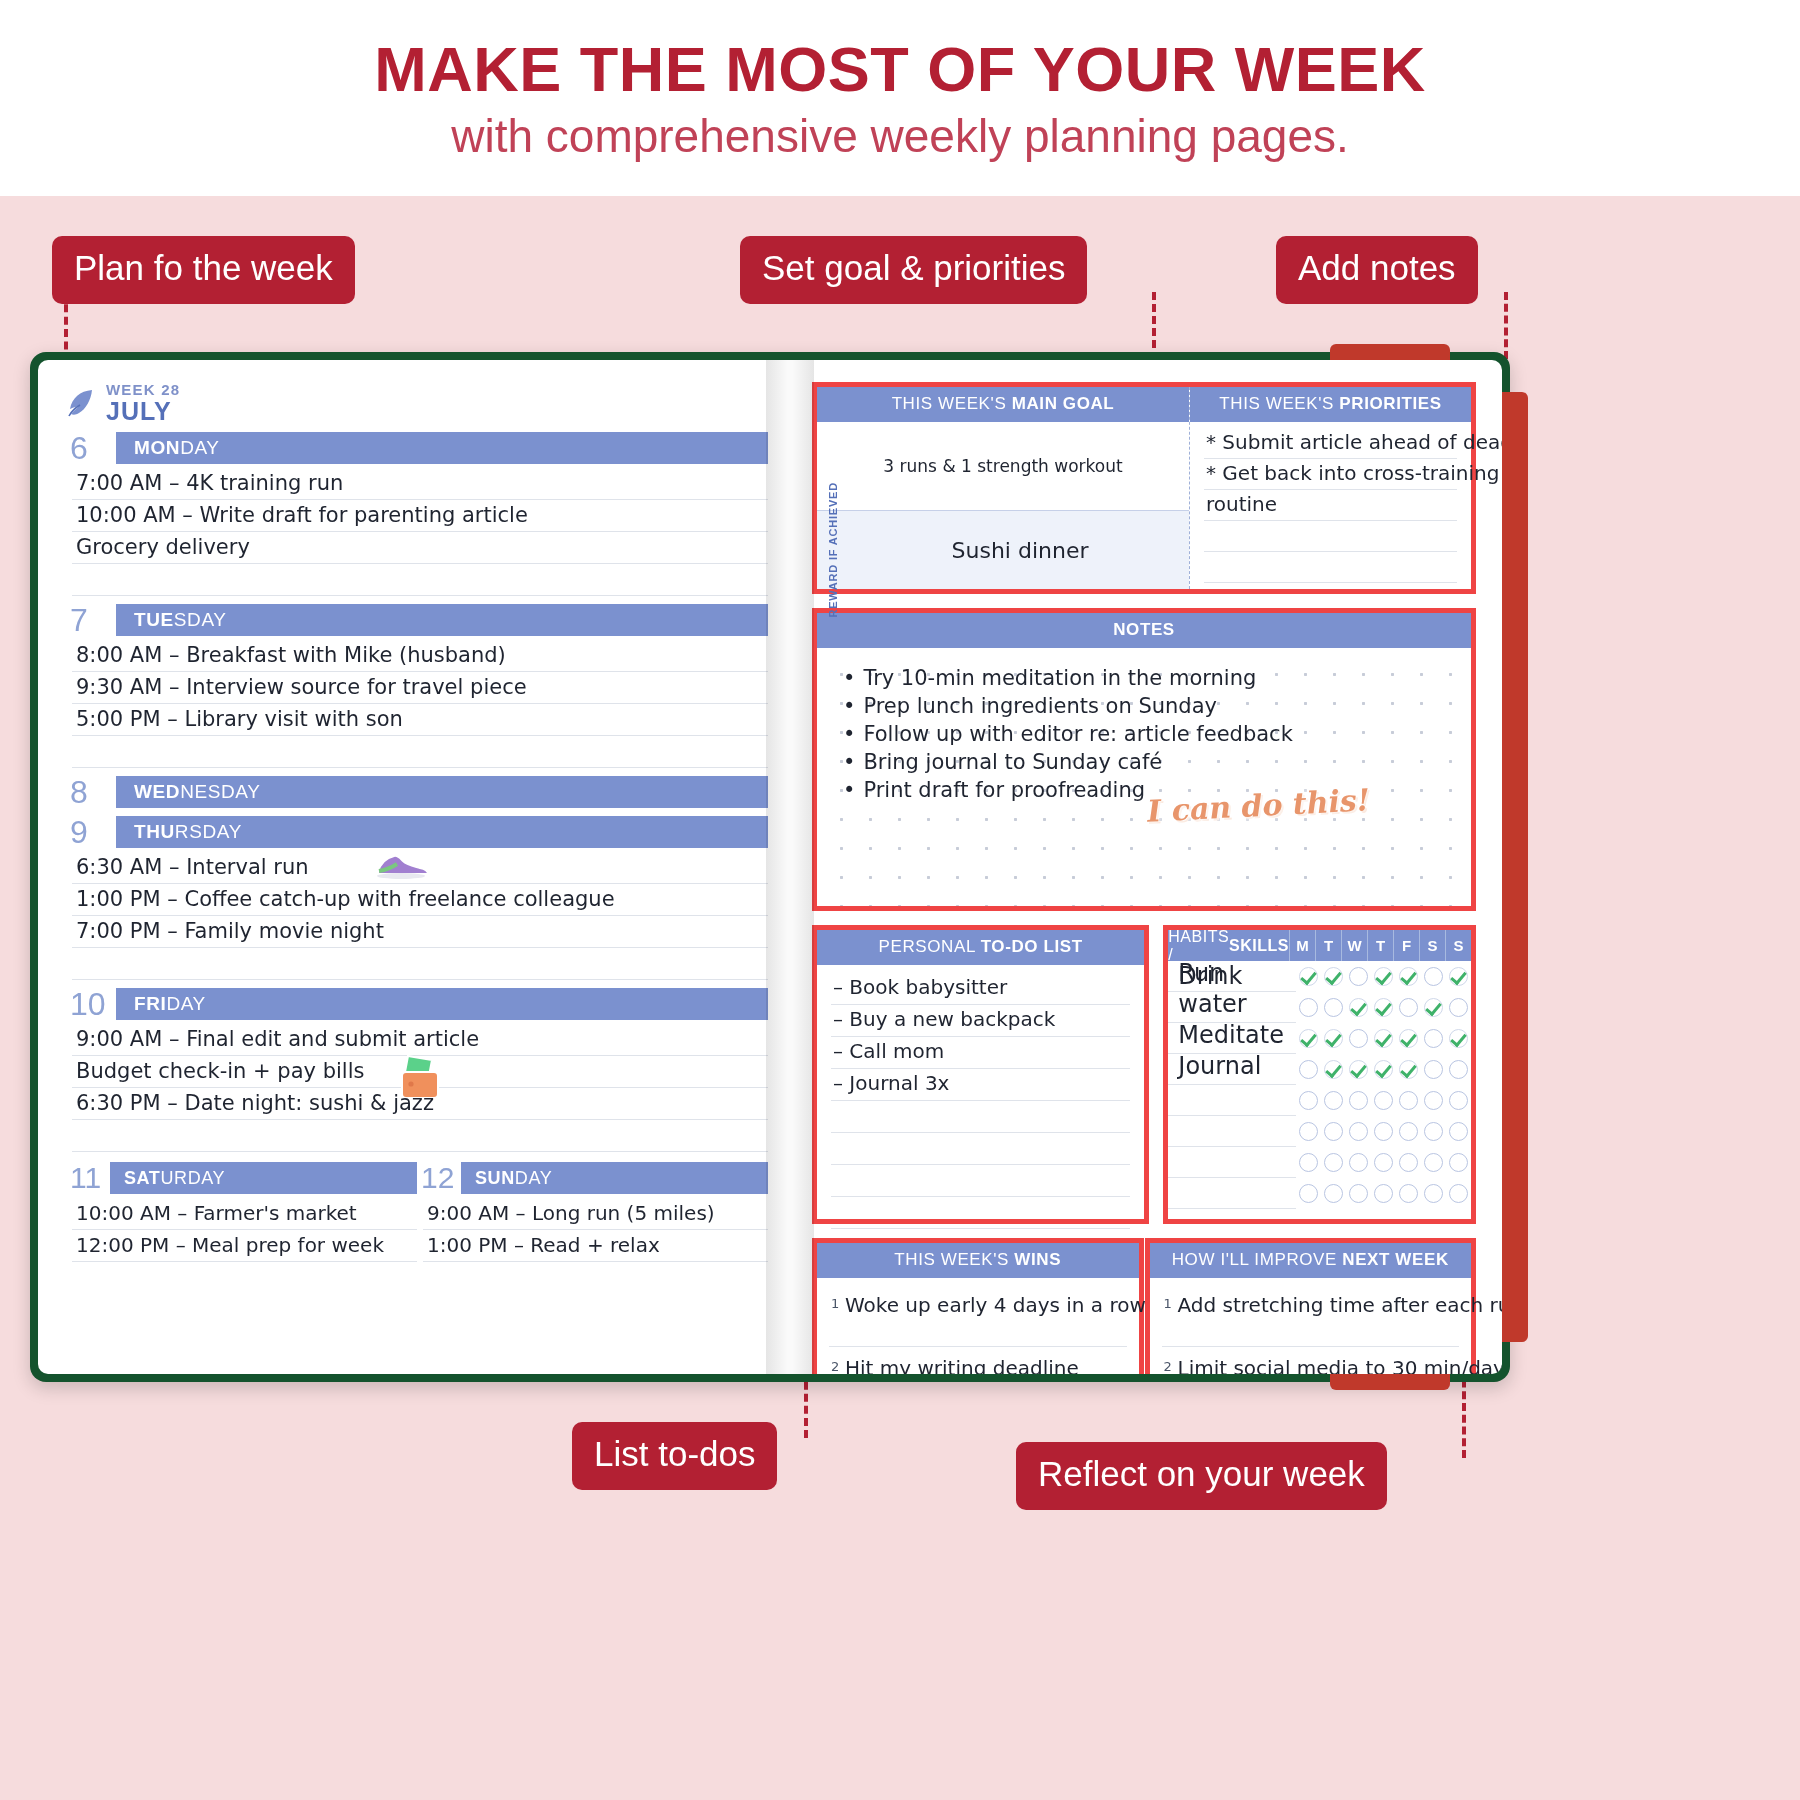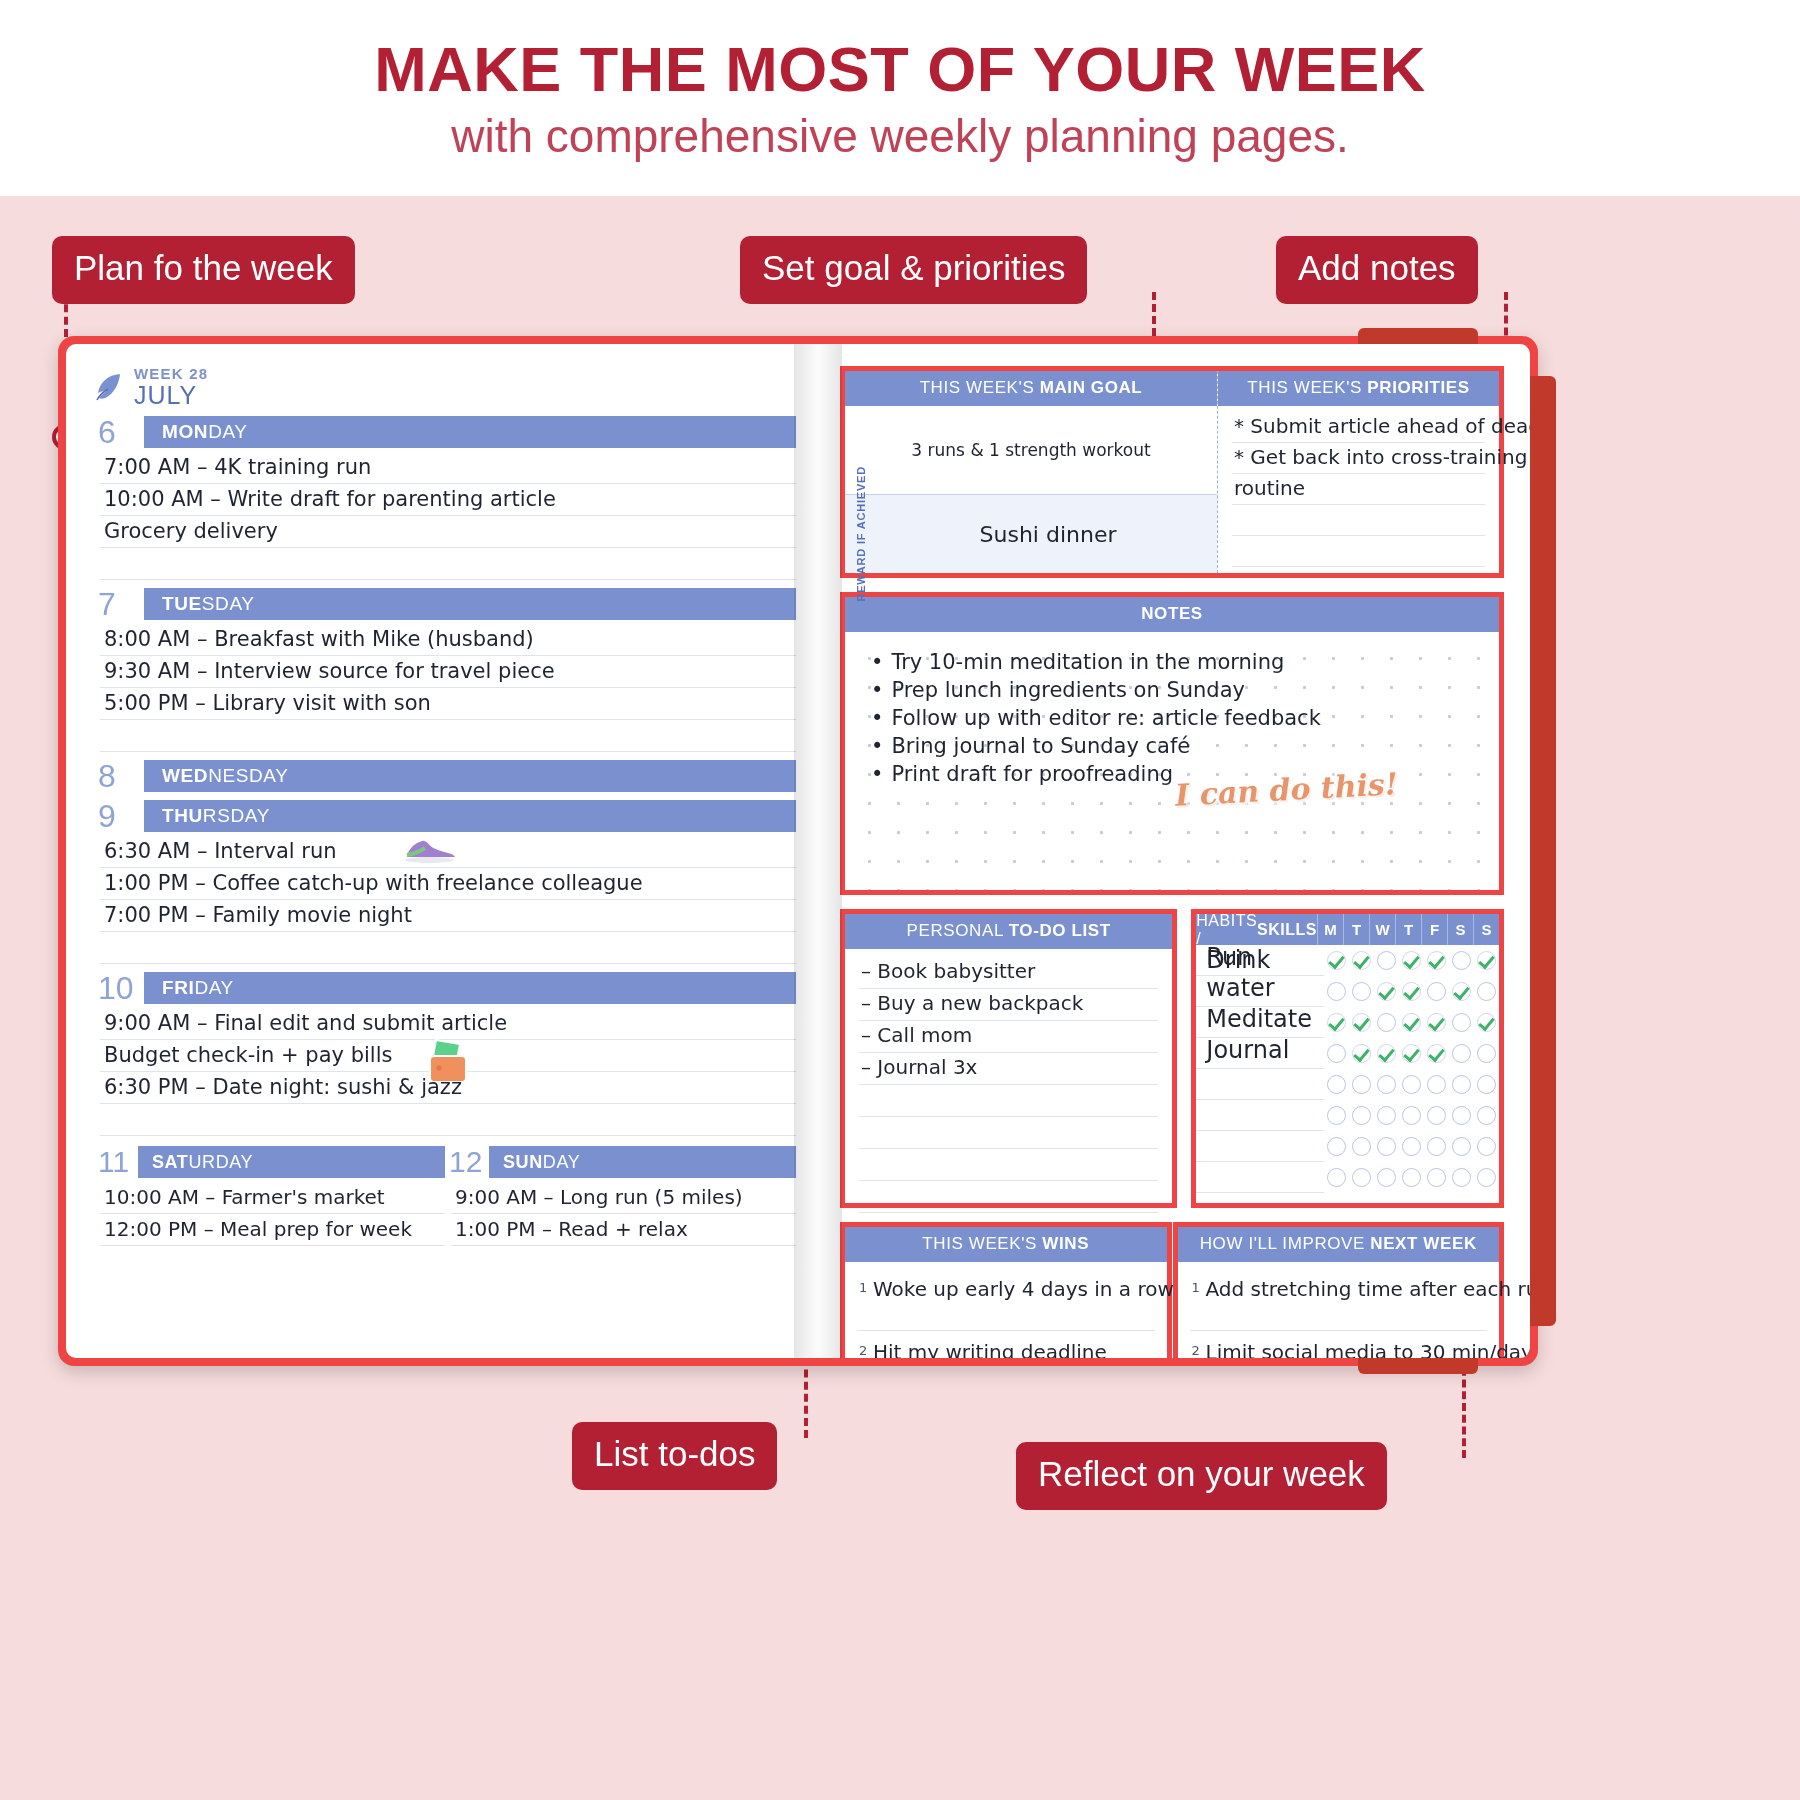--- a/index.html
+++ b/index.html
@@ -51,25 +51,24 @@
     position:absolute;width:26px;height:26px;border-radius:50%;
     background:#fff;border:4px solid #b32033;
     box-sizing:border-box;
   }
   .dot:after{
     content:"";position:absolute;left:4px;top:4px;
     width:10px;height:10px;border-radius:50%;background:#b32033;
   }
   
   .book{
-    position:absolute;left:30px;top:140px;width:1480px;height:1030px;
-    background:#ef4444;
+    position:absolute;left:30px;top:156px;width:1480px;height:1030px;
+    background:#14532d;
     border-radius:16px;
     box-shadow:0 6px 18px rgba(0,0,0,.18);
-    margin-left:28px;
   }
   .book-inner{
     position:absolute;left:8px;top:8px;right:8px;bottom:8px;
     background:#ffffff;border-radius:10px;overflow:hidden;
     display:flex;
   }
   .elastic{
     position:absolute;right:-18px;top:40px;width:34px;height:950px;
     background:#c0392b;border-radius:6px;
   }
@@ -92,21 +91,21 @@
   .page-right{width:712px;padding:22px 26px 10px 22px;}
 
   
   .brand{display:flex;align-items:center;gap:10px;margin-bottom:6px;}
   .brand svg{display:block;}
   .brand-txt{line-height:1;}
   .brand-week{
     font-size:15px;letter-spacing:1.2px;color:#7f91c9;font-weight:bold;
   }
   .brand-month{
-    font-size:25px;letter-spacing:1px;color:#5570b8;font-weight:normal;margin-top:2px;
+    font-size:25px;letter-spacing:1px;color:#5570b8;font-weight:bold;margin-top:2px;
   }
   
   .day{margin-top:8px;}
   .day-head{display:flex;align-items:stretch;height:32px;}
   .day-num{
     width:46px;text-align:left;padding-left:4px;
     font-size:32px;line-height:32px;color:#8fa3d4;font-weight:normal;
   }
   .day-bar{
     flex:1;background:#7b91cf;color:#fff;

